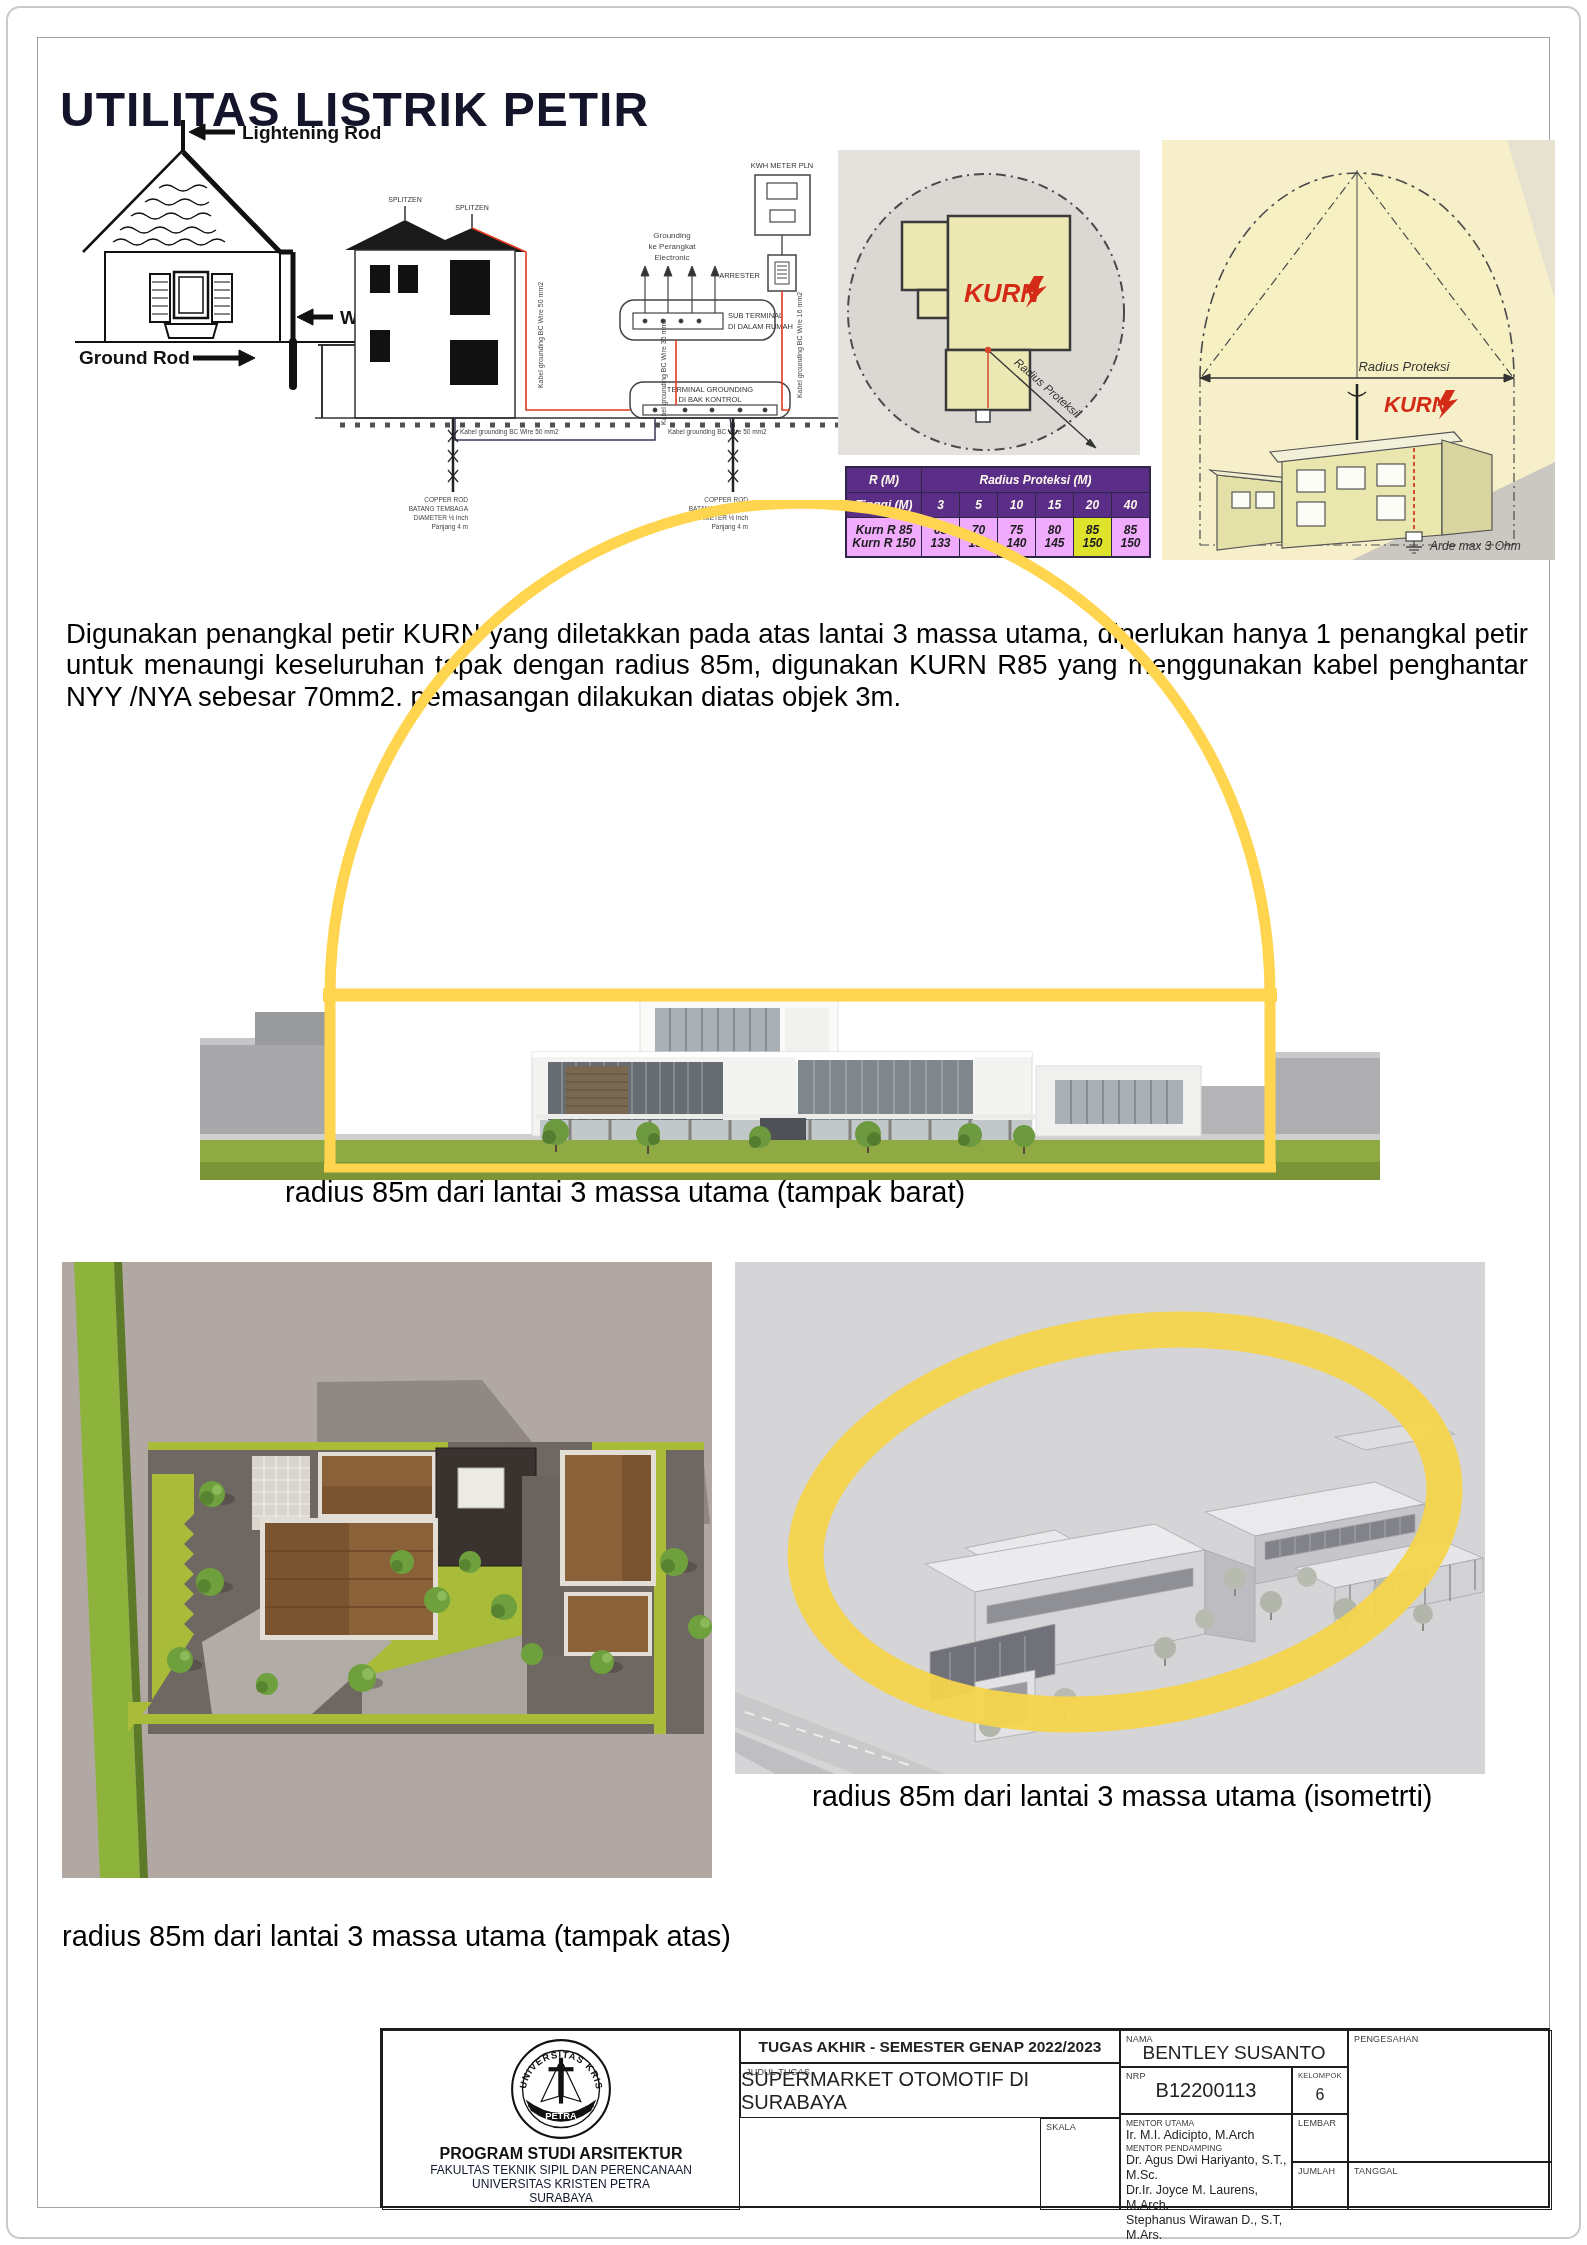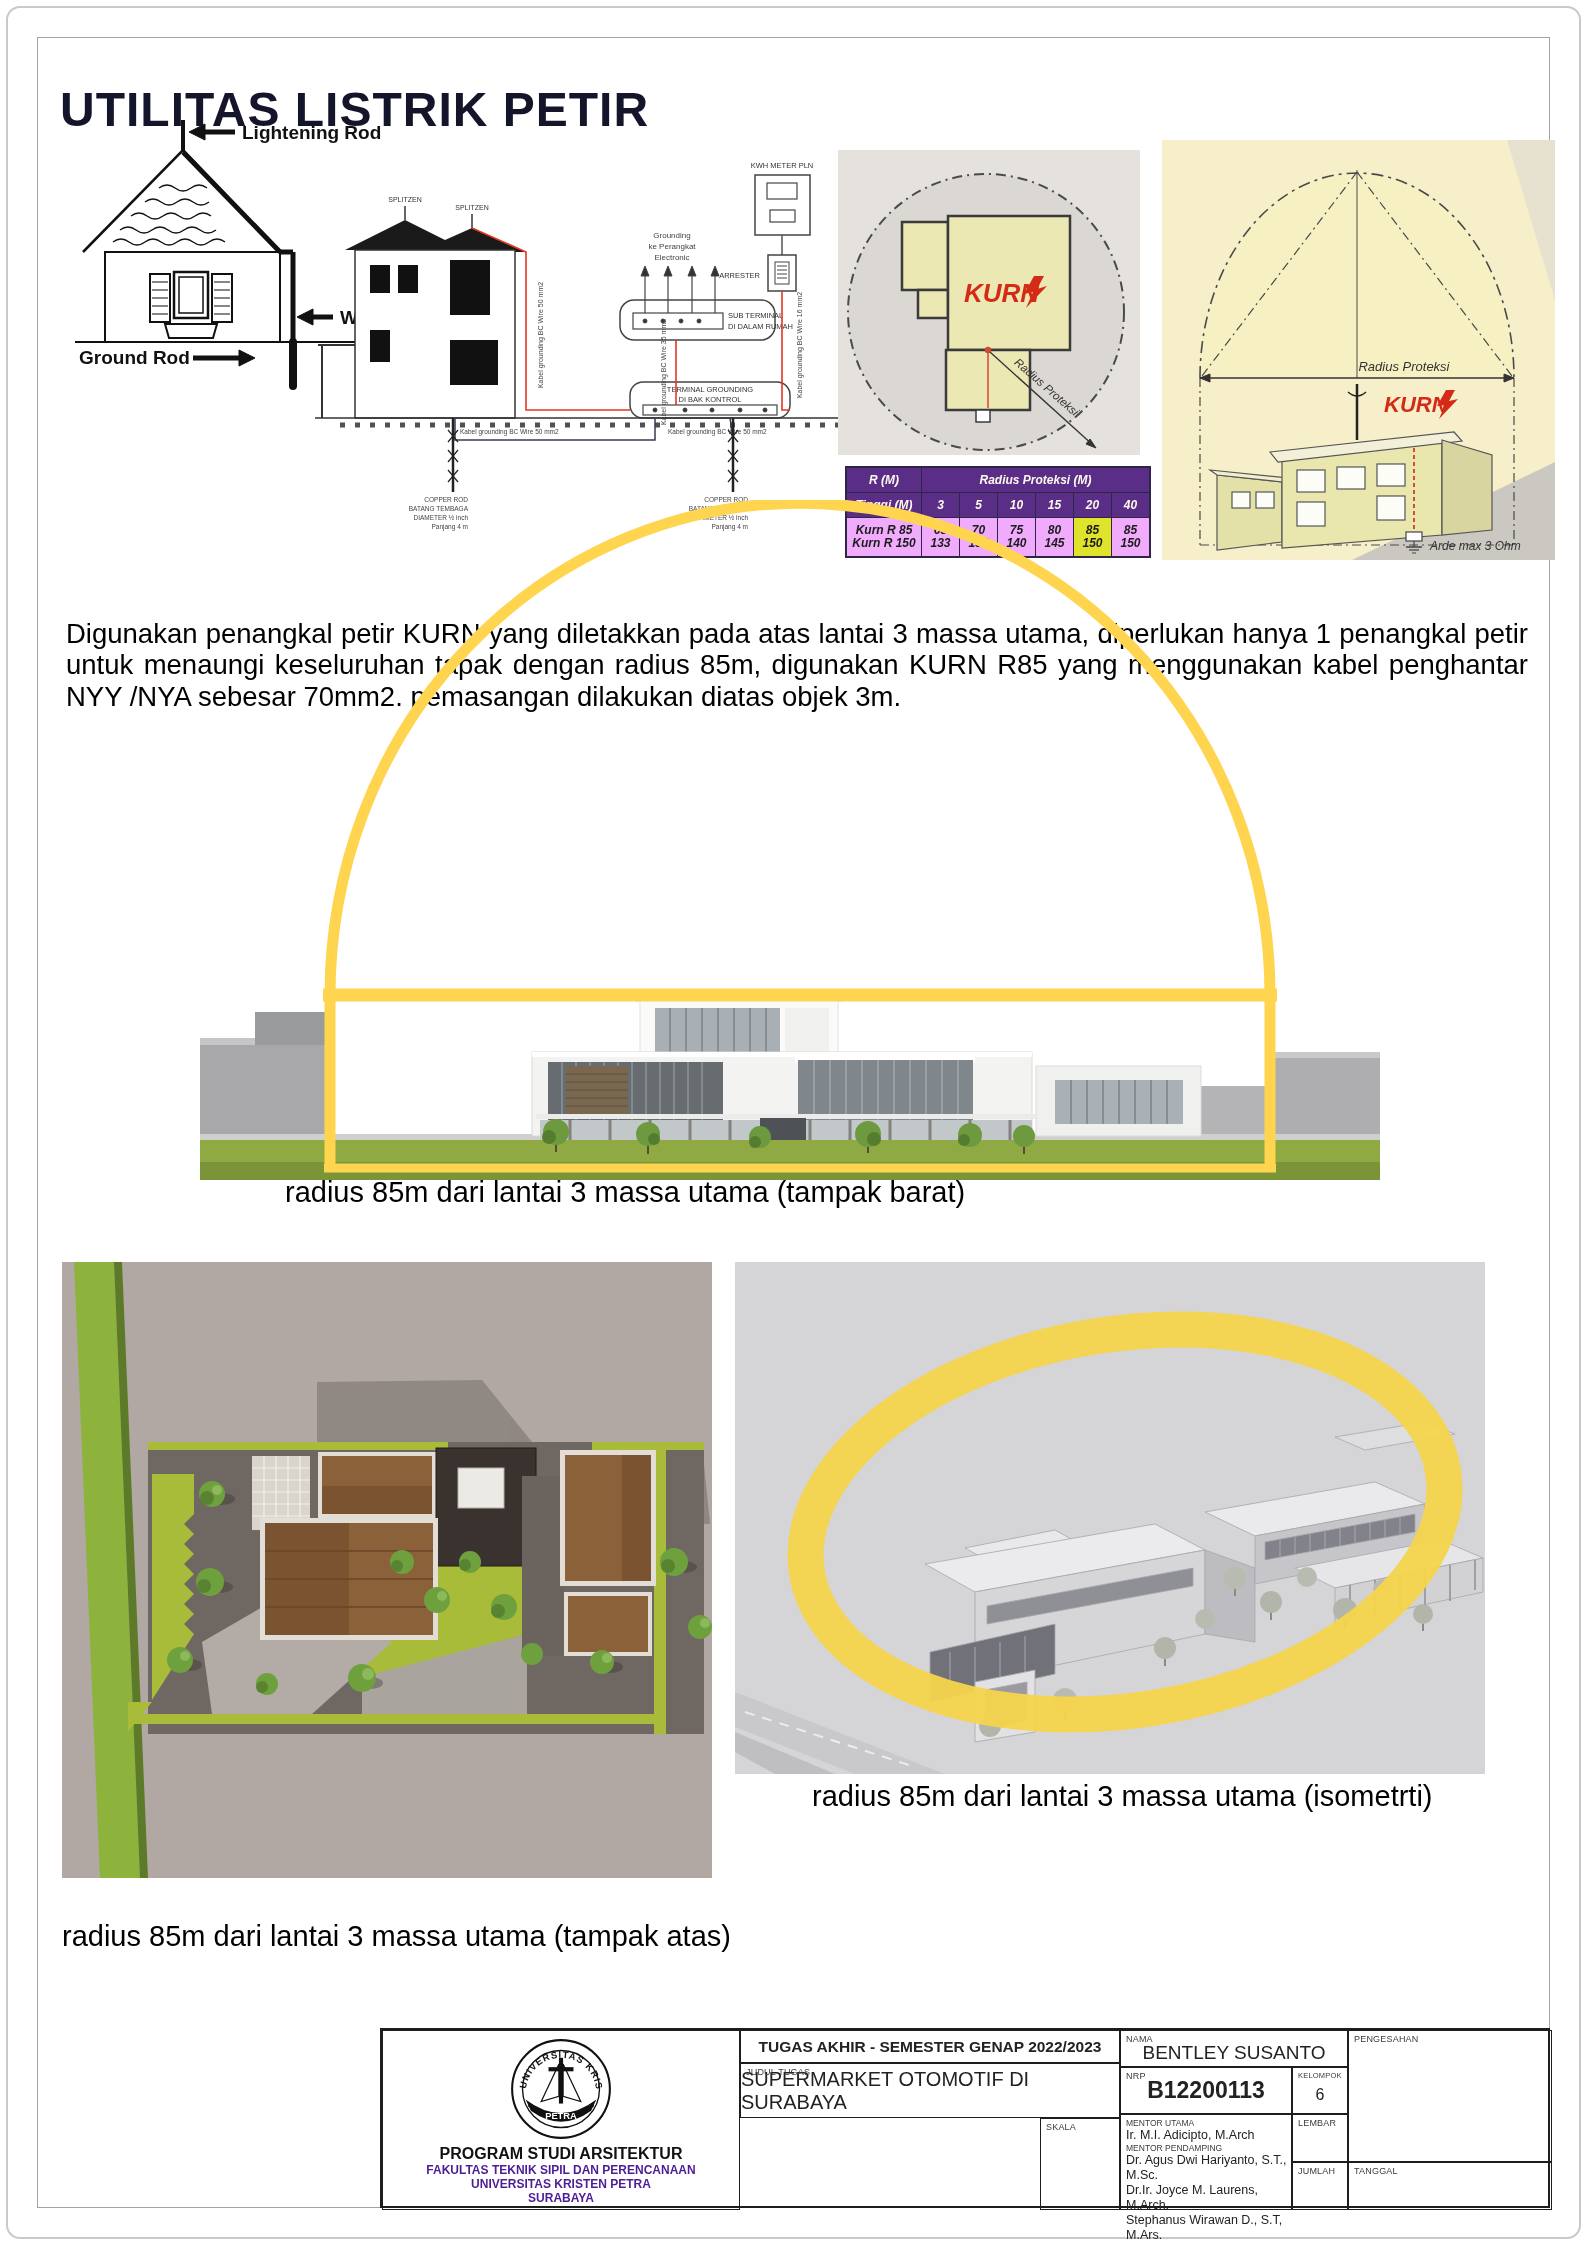--- a/index.html
+++ b/index.html
@@ -45,33 +45,33 @@
   .c-hdr{left:358px;top:0;width:380px;height:33px;}
   .c-hdr .tb-val{font-weight:bold;font-size:15.5px;}
   .c-jt{left:358px;top:33px;width:380px;height:55px;}
   .c-jt .tb-val{font-size:20px;}
   .c-jg{left:358px;top:88px;width:300px;height:92px;}
   .c-jg .tb-val{font-size:20px;}
   .c-skala{left:658px;top:88px;width:80px;height:92px;}
   .c-nama{left:738px;top:0;width:228px;height:37px;}
   .c-nama .tb-val{font-size:19px;padding-top:8px;box-sizing:border-box;}
   .c-nrp{left:738px;top:37px;width:172px;height:47px;}
-  .c-nrp .tb-val{font-size:23px;padding-top:0;box-sizing:border-box;font-weight:bold;}
+  .c-nrp .tb-val{font-size:20px;padding-top:0;box-sizing:border-box;}
   .c-kel{left:910px;top:37px;width:56px;height:47px;}
   .c-kel .tb-label{font-size:7.5px;}
   .c-kel .tb-val{font-size:16px;padding-top:8px;box-sizing:border-box;}
   .c-mentor{left:738px;top:84px;width:172px;height:96px;padding:3px 4px 0 5px;box-sizing:border-box;}
   .m-lbl{font-size:8.5px;color:#3a3a3a;}
   .m-name{font-size:12.5px;color:#222;line-height:15px;}
   .c-lembar{left:910px;top:84px;width:56px;height:48px;}
   .c-jumlah{left:910px;top:132px;width:56px;height:48px;}
   .c-peng{left:966px;top:0;width:204px;height:132px;}
   .c-tgl{left:966px;top:132px;width:204px;height:48px;}
   .prodi{font-weight:bold;font-size:16px;color:#111;margin-top:4px;}
-  .fak{font-size:12px;color:#4c1d95;line-height:14px;text-align:center;font-weight:bold;}
+  .fak{font-size:12px;color:#0f172a;line-height:14px;text-align:center;}
   svg text{font-family:"Liberation Sans",sans-serif;}
 </style>
 </head>
 <body>
 
 <div class="poster">
   <div class="frame-outer"></div>
   <div class="frame-inner"></div>
 
   <h1 class="title">UTILITAS LISTRIK PETIR</h1>

